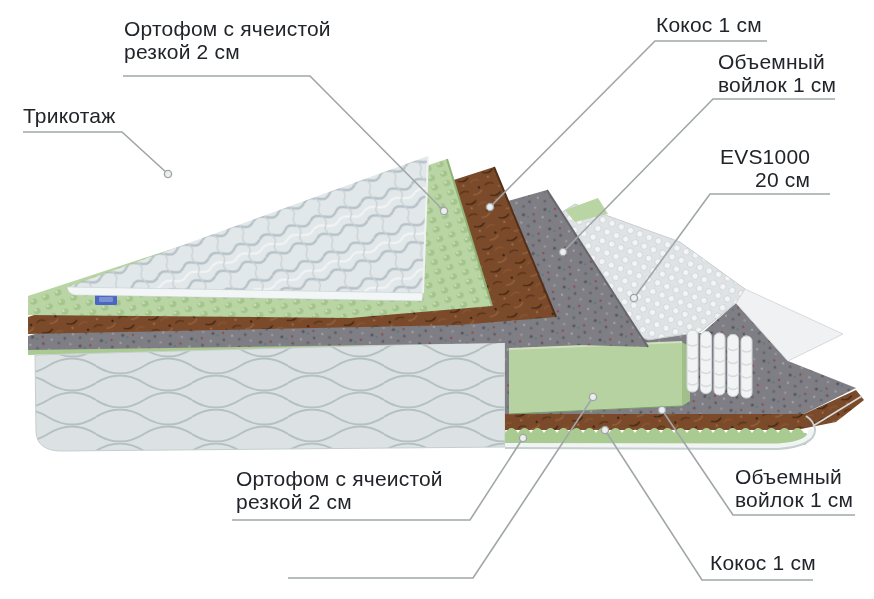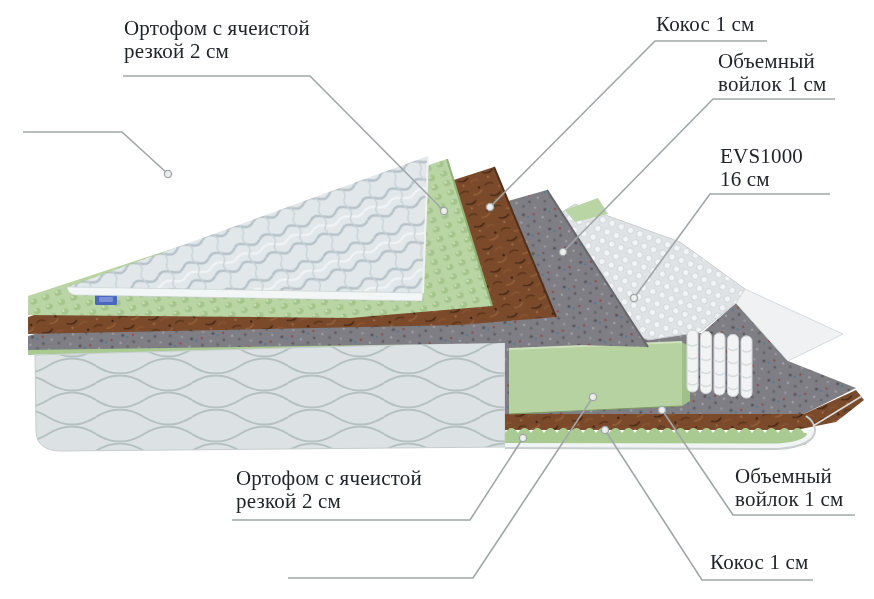--- a/index.html
+++ b/index.html
@@ -8,28 +8,27 @@
     background:var(--background,#fff);
     font-family:"Liberation Sans", sans-serif;
   }
   .stage svg{position:absolute;left:0;top:0;}
   #leader-overlay{pointer-events:none;}
   .label{
     position:absolute;
     font-size:21px;line-height:23px;letter-spacing:.2px;
     color:var(--text,#212429);
     white-space:nowrap;
-    font-family:Liberation Serif, serif;
   }
   .label span{display:block;}
   #label-trikotazh{left:23px;top:104px;}
   #label-ortofom-top{left:124px;top:17px;}
   #label-kokos-top{left:656px;top:13px;}
   #label-voilok-top{left:718px;top:50px;}
-  #label-evs{left:720px;top:145px;}
+  #label-evs{left:720px;top:145px;text-align:right;}
   #label-ortofom-bottom{left:236px;top:467px;}
   #label-korob{left:307px;top:550px;}
   #label-voilok-bottom{left:735px;top:465px;}
   #label-kokos-bottom{left:710px;top:551px;}
 </style>
 </head>
 <body>
 
 <div class="stage">
 
@@ -162,34 +161,37 @@
       <polyline points="232,520 470,520 523,438" fill="none" stroke="#a0a6a8" stroke-width="1.6"></polyline>
       <circle cx="523" cy="438" r="3.6" fill="#edefef" stroke="#a0a6a8" stroke-width="1.4"></circle>
       <polyline points="288,578 473,578 593,397" fill="none" stroke="#a0a6a8" stroke-width="1.6"></polyline>
       <circle cx="593" cy="397" r="3.6" fill="#edefef" stroke="#a0a6a8" stroke-width="1.4"></circle>
       <polyline points="855,515 733,515 662,410" fill="none" stroke="#a0a6a8" stroke-width="1.6"></polyline>
       <circle cx="662" cy="410" r="3.6" fill="#edefef" stroke="#a0a6a8" stroke-width="1.4"></circle>
       <polyline points="813,580 702,580 605,430" fill="none" stroke="#a0a6a8" stroke-width="1.6"></polyline>
       <circle cx="605" cy="430" r="3.6" fill="#edefef" stroke="#a0a6a8" stroke-width="1.4"></circle>
     </svg>
 
+  <div class="label" id="label-trikotazh">
+    <span>Трикотаж</span>
+  </div>
   <div class="label" id="label-ortofom-top">
     <span>Ортофом с ячеистой</span>
     <span>резкой 2 см</span>
   </div>
   <div class="label" id="label-kokos-top">
     <span>Кокос 1 см</span>
   </div>
   <div class="label" id="label-voilok-top">
     <span>Объемный</span>
     <span>войлок 1 см</span>
   </div>
   <div class="label" id="label-evs">
     <span>EVS1000</span>
-    <span>16 см</span>
+    <span>20 см</span>
   </div>
   <div class="label" id="label-ortofom-bottom">
     <span>Ортофом с ячеистой</span>
     <span>резкой 2 см</span>
   </div>
   <div class="label" id="label-voilok-bottom">
     <span>Объемный</span>
     <span>войлок 1 см</span>
   </div>
   <div class="label" id="label-kokos-bottom">

